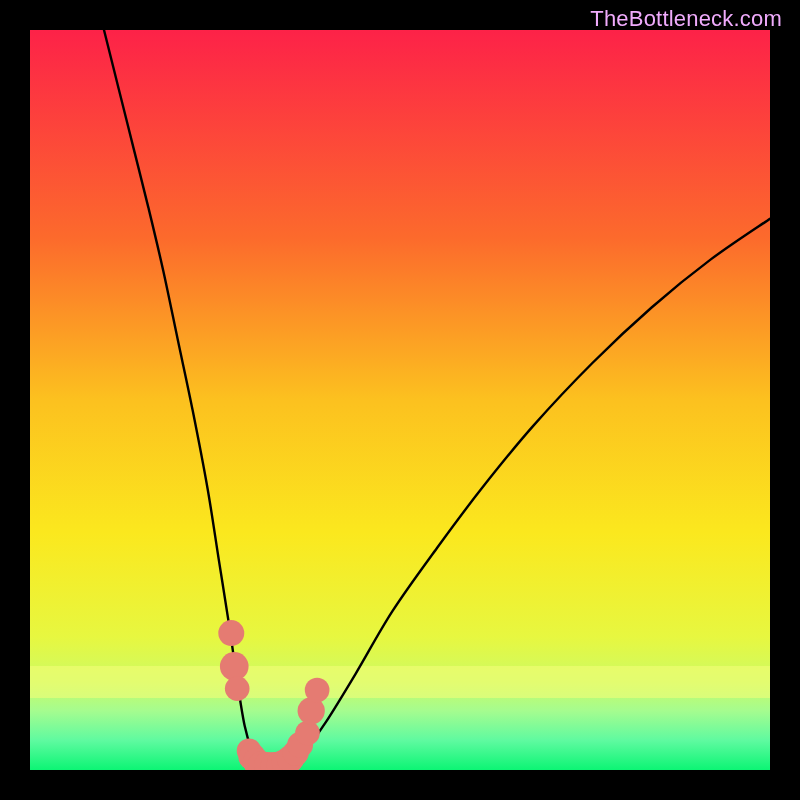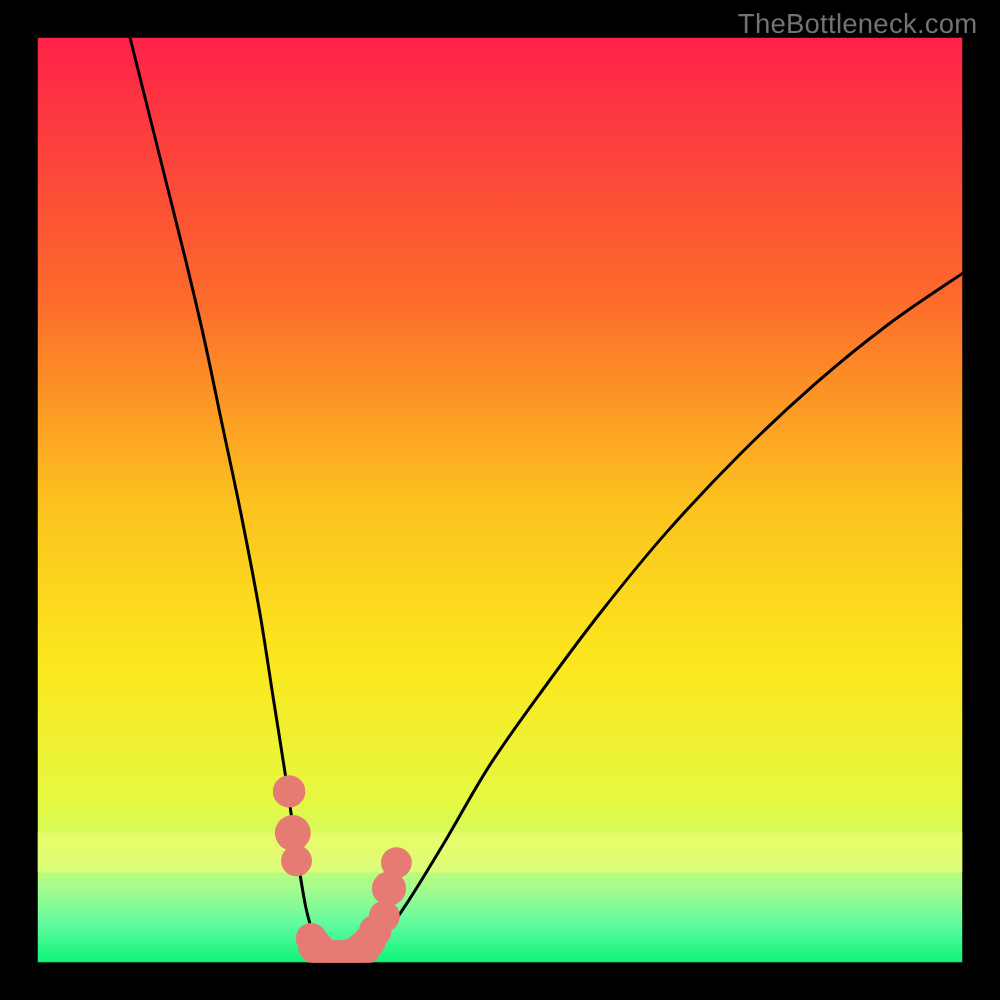--- a/index.html
+++ b/index.html
@@ -22,21 +22,21 @@
   top: 30px;
   width: 740px;
   height: 740px;
 }
 .watermark {
   position: absolute;
   top: 6px;
   right: 18px;
   font-family: Arial, Helvetica, sans-serif;
   font-size: 22px;
-  color: #737373;
+  color: #f0abfc;
   letter-spacing: 0.2px;
 }
 svg { display: block; }
 </style>
 </head>
 <body>
 
 <div class="outer">
   <div class="watermark">TheBottleneck.com</div>
   <div class="plot">

